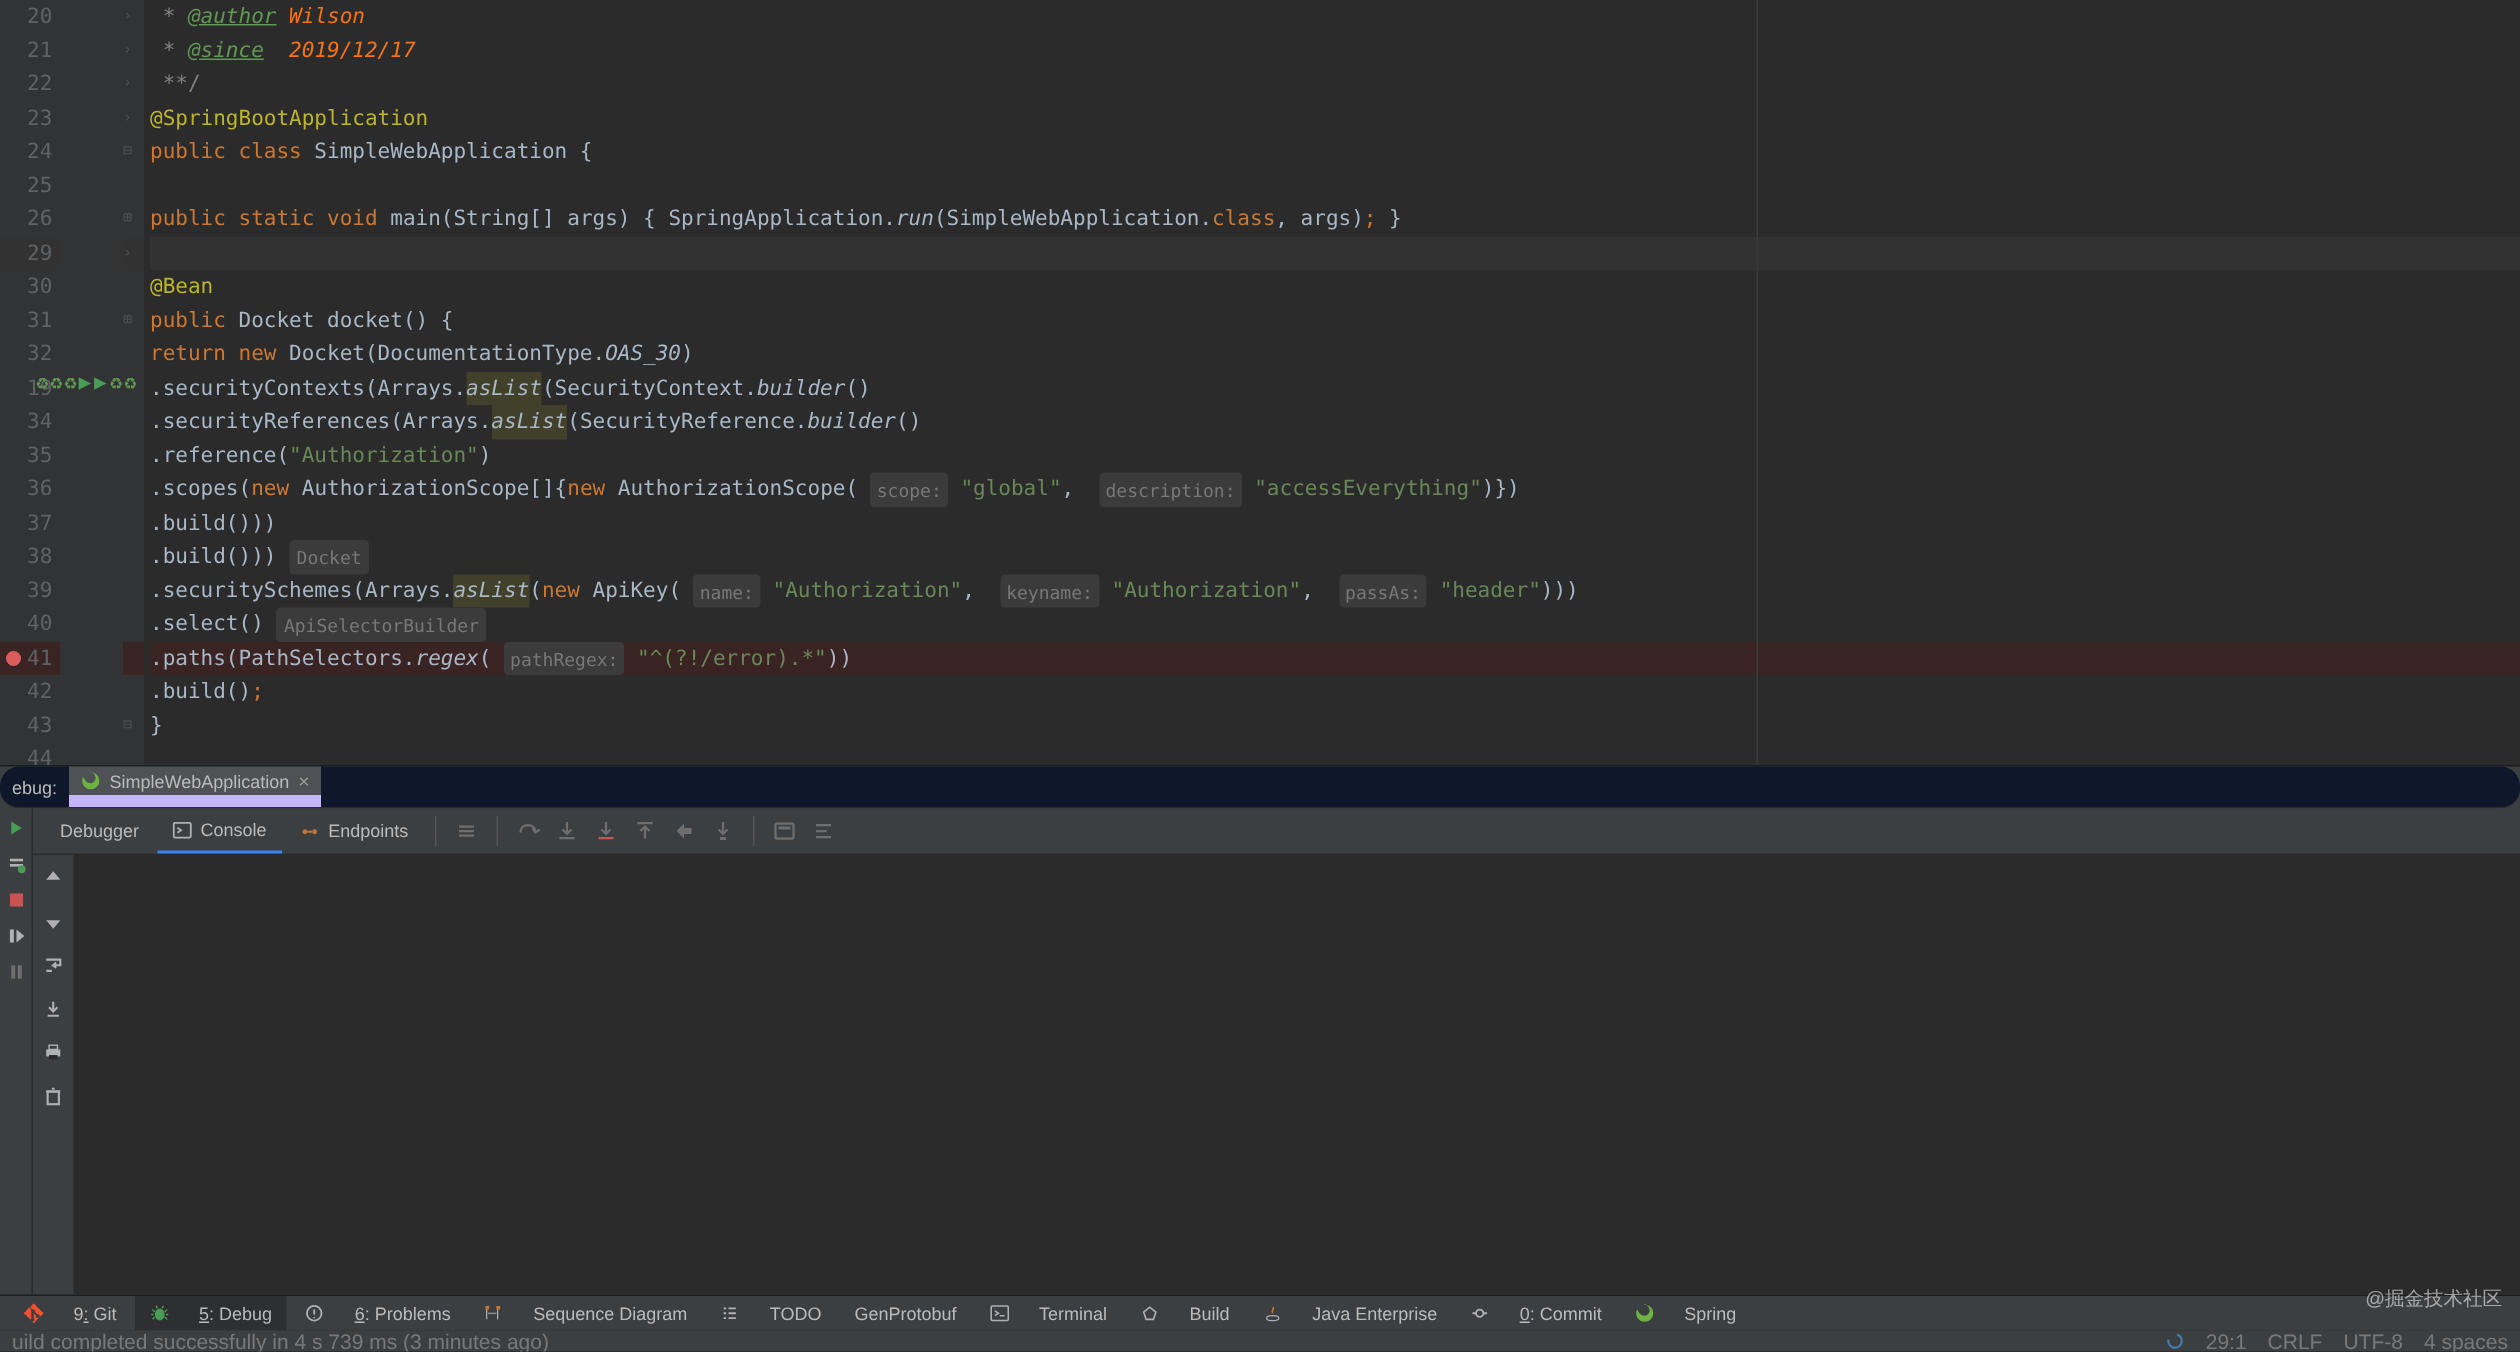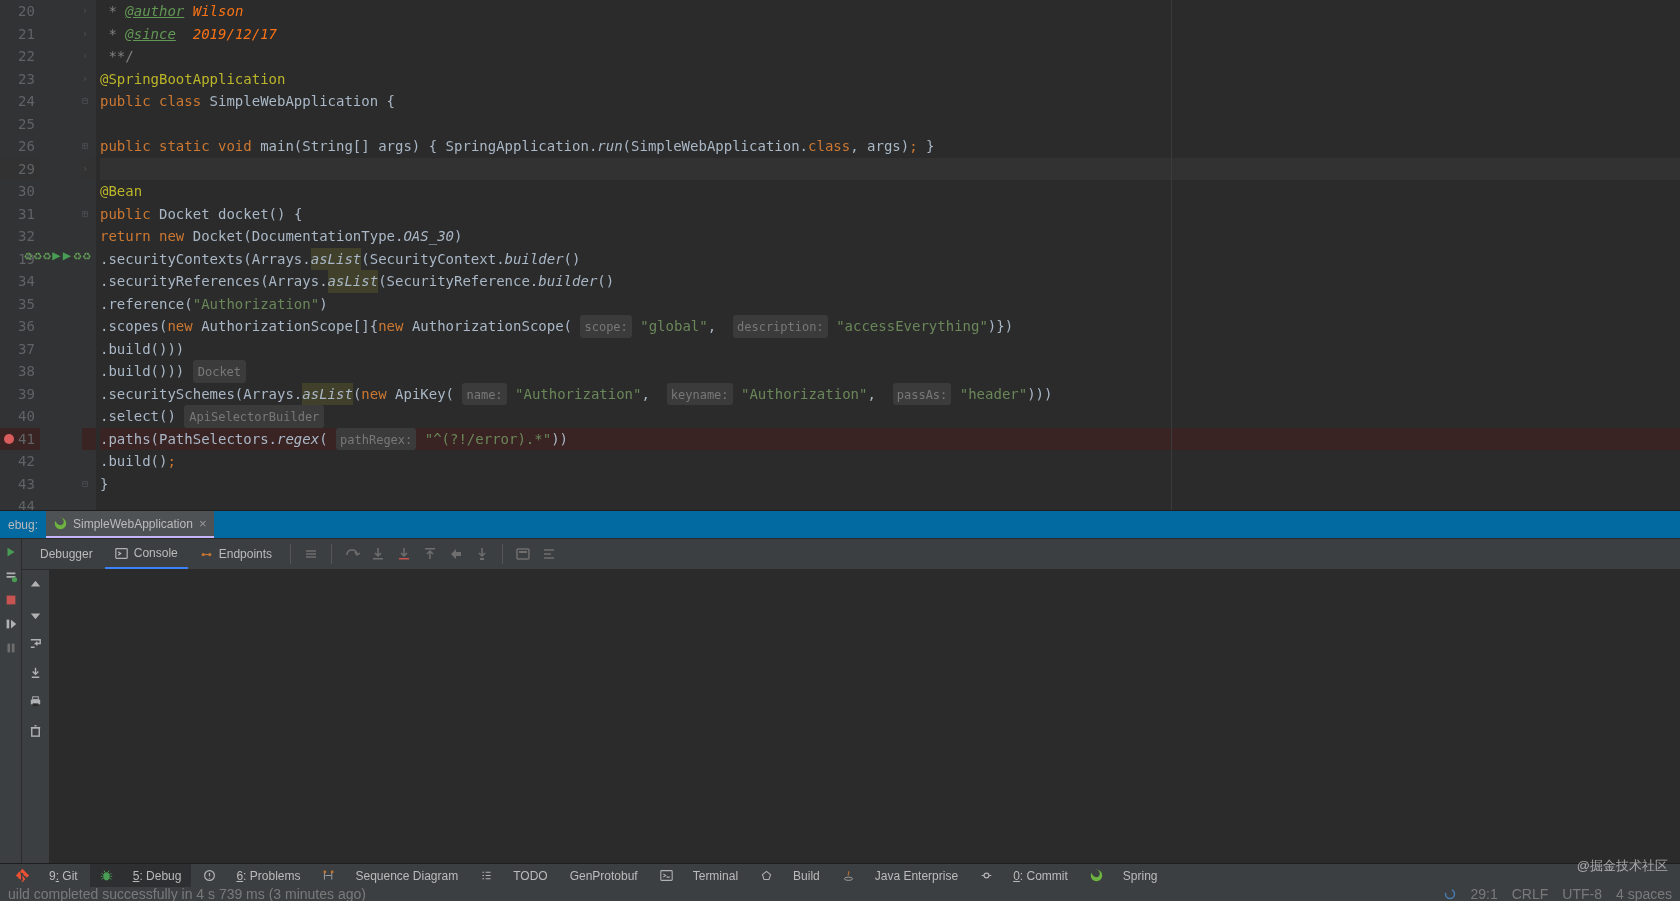--- a/index.html
+++ b/index.html
@@ -56,34 +56,35 @@
   top: 510px; left: 0; right: 0; bottom: 30px;
   background: #3c3f41;
   border-top: 1px solid #1e1e1e;
   display: flex;
   flex-direction: column;
   font-family: -apple-system, 'Segoe UI', sans-serif;
   font-size: 12px;
 }
 .debug-titlebar {
   height: 28px;
-  background: #0369a1;
+  background: #0f172a;
   display: flex;
   align-items: center;
   padding-left: 4px;
   color: #bbbbbb;
   border-bottom: 1px solid #2b2b2b;
+  border-radius: 13px;
 }
 .debug-title-label { padding: 0 8px 0 4px; }
 .debug-tab {
   display: flex; align-items: center; gap: 6px;
   padding: 0 8px;
   height: 100%;
   background: #4e5254;
-  border-bottom: 2px solid #c4b5fd;
+  border-bottom: 8px solid #c4b5fd;
 }
 .debug-tab .leaf-icon { width: 13px; height: 13px; }
 .debug-tab-close { color: #999; font-size: 13px; cursor: pointer; }
 .debug-body { flex: 1; display: flex; }
 .debug-left-strip {
   width: 22px; background: #3c3f41;
   border-right: 1px solid #2b2b2b;
   display: flex; flex-direction: column; align-items: center;
   padding-top: 6px; gap: 10px;
 }

